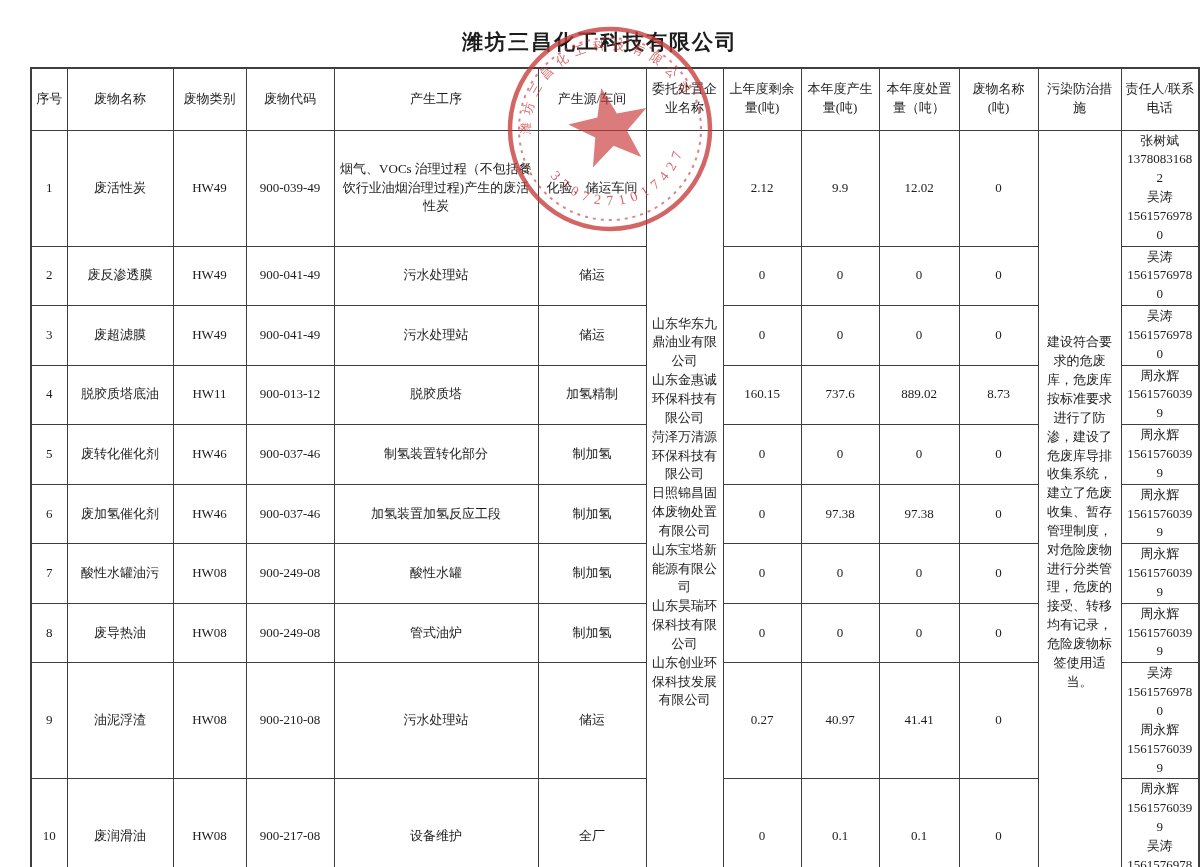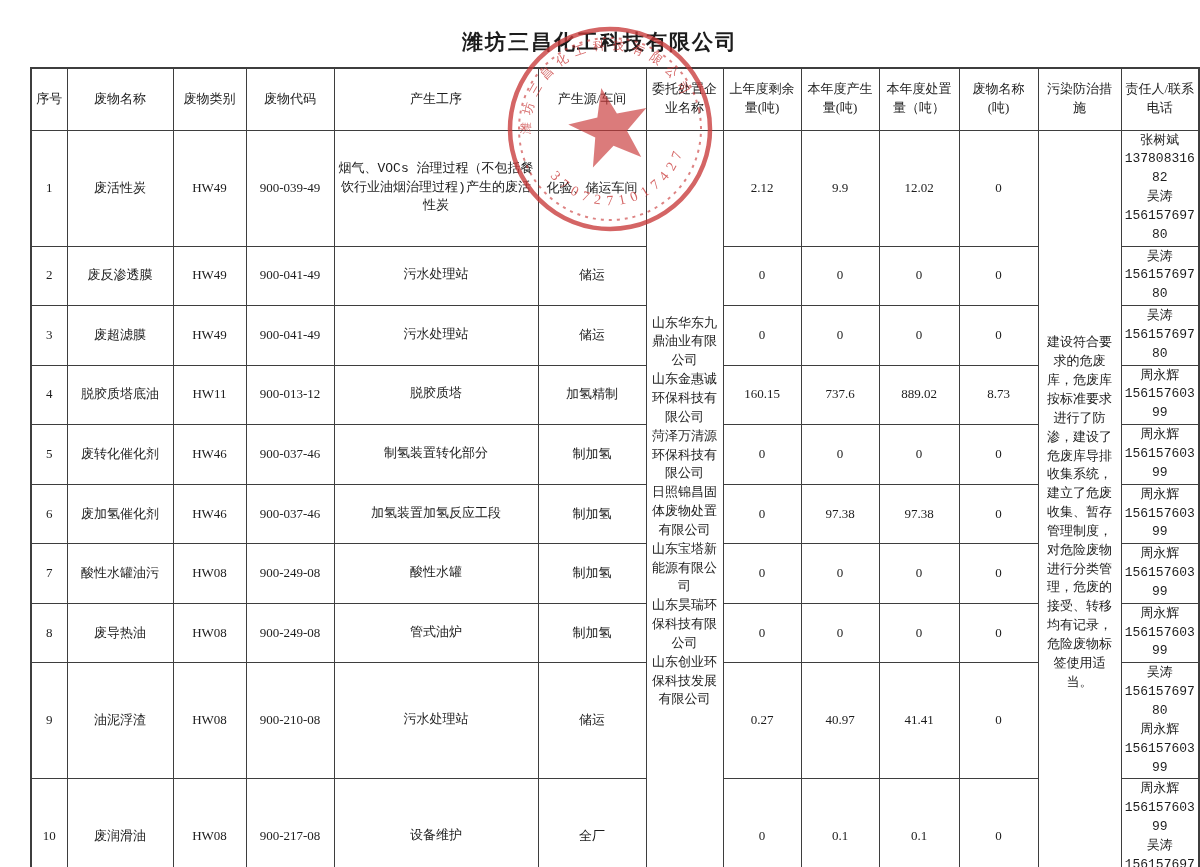--- a/index.html
+++ b/index.html
@@ -30,25 +30,25 @@
     text-align:center;
     vertical-align:middle;
     font-weight:normal;
     font-size:13px;
     line-height:1.45;
     padding:1px 3px;
     overflow:hidden;
     word-break:break-all;
   }
   table.waste th{ font-size:13px; }
-  td.pre{ white-space:pre-line;font-family:Liberation Mono, monospace; }
+  td.pre{ white-space:pre-line; }
   td.contact{ font-size:12px; line-height:15px; }
   td.companies{ font-size:13px; line-height:19px; }
   td.measures{ font-size:13px; line-height:22px; }
-  td.process{ font-size:13px;font-family:Liberation Mono, monospace; }
+  td.process{ font-size:13px; }
   td.num{ font-size:13px;margin-left:40px; }
   
   #stamp{
     position:absolute; left:497px; top:16px;
     width:226px; height:226px;
     pointer-events:none;
     opacity:0.78;
     z-index:5;
   }
 </style>

